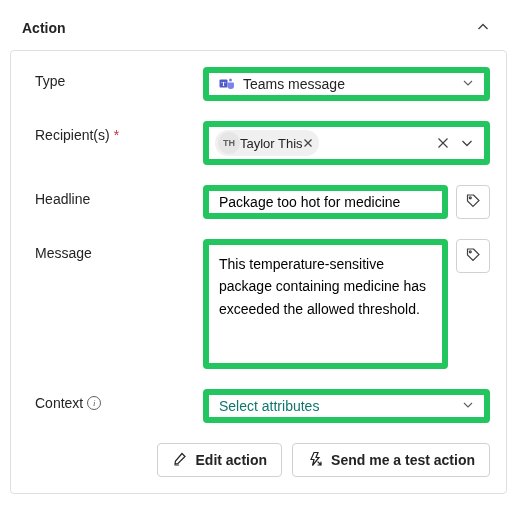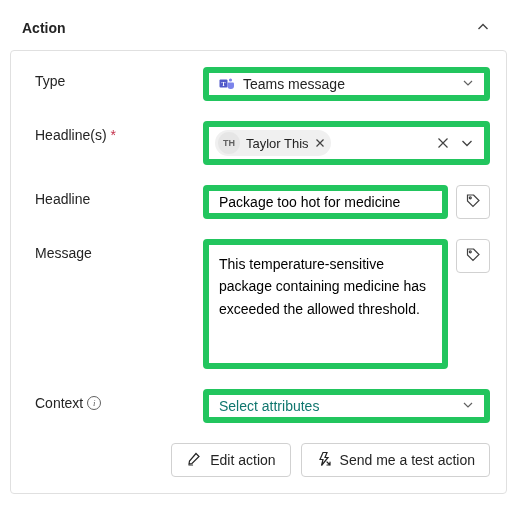--- a/index.html
+++ b/index.html
@@ -114,21 +114,20 @@
       padding: 3px 6px;
       gap: 6px;
     }
     .chip {
       background: #f0f0f0;
       border-radius: 16px;
       height: 26px;
       display: inline-flex;
       align-items: center;
       padding: 0 6px 0 3px;
-      gap: 6px;
       font-size: 13px;
     }
     .chip-avatar {
       width: 22px;
       height: 22px;
       border-radius: 50%;
       background: #e6e6e6;
       display: inline-flex;
       align-items: center;
       justify-content: center;
@@ -182,21 +181,21 @@
       justify-content: flex-end;
       gap: 10px;
     }
     .btn {
       height: 34px;
       border: 1px solid #d1d1d1;
       border-radius: 4px;
       background: #fff;
       padding: 0 14px;
       font-size: 14px;
-      font-weight: 400;
+      font-weight: 700;
       font-family: inherit;
       display: inline-flex;
       align-items: center;
       gap: 8px;
       cursor: pointer;
       color: #242424;
     }
     .btn svg { flex-shrink: 0; }
   </style>
 </head>
@@ -234,21 +233,21 @@
             <svg width="12" height="12" viewBox="0 0 12 12" fill="none" stroke="currentColor" stroke-width="1.2">
                 <path d="M2 4 L6 8 L10 4"></path>
               </svg>
           </span>
         </div>
       </div>
     </div>
 
     <div class="row">
       <div class="label-col">
-        <span>Headline(s)</span>
+        <span>Recipient(s)</span>
         <span class="req">*</span>
       </div>
       <div class="field-col">
         <div class="recipients">
           <span class="chip">
             <span class="chip-avatar">TH</span>
             <span>Taylor This</span>
             <span class="chip-x icon-btn">
               <svg width="10" height="10" viewBox="0 0 10 10" stroke="currentColor" stroke-width="1.2">
                   <path d="M1.5 1.5 L8.5 8.5 M8.5 1.5 L1.5 8.5"></path>

